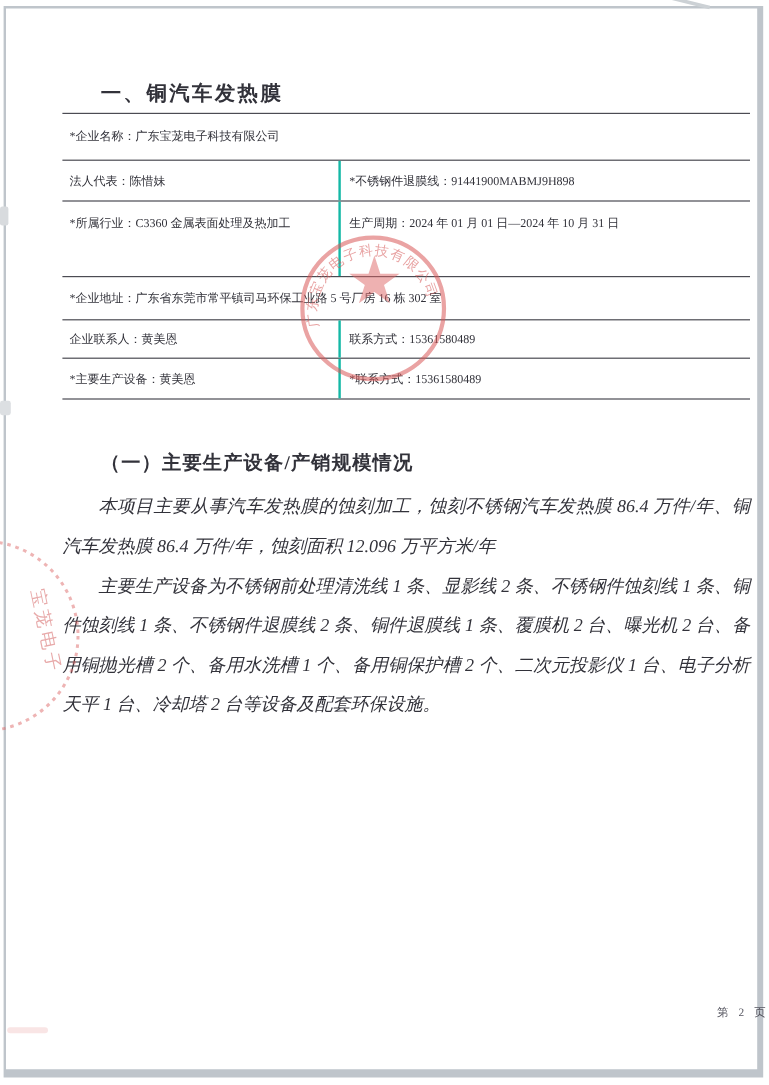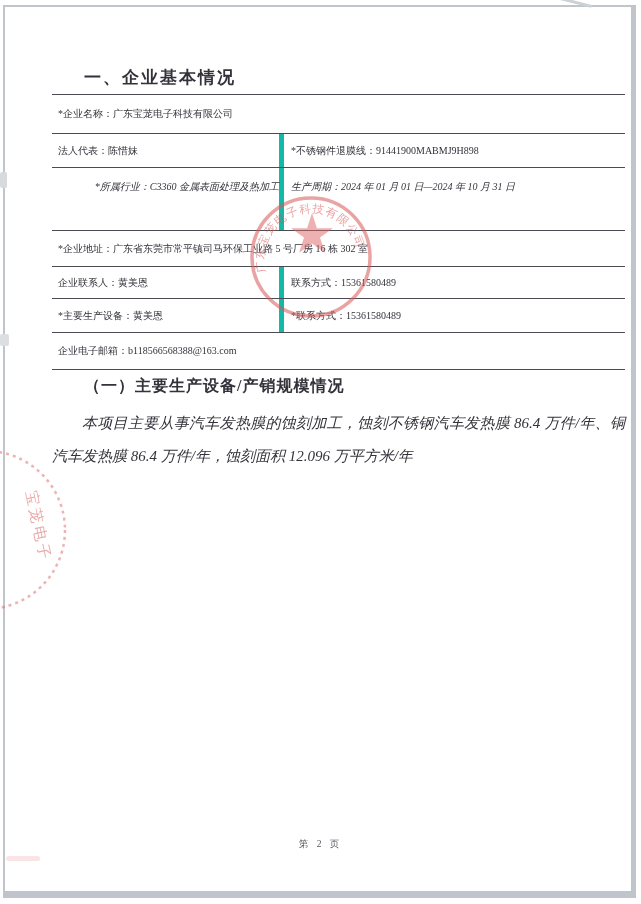--- a/index.html
+++ b/index.html
@@ -21,48 +21,48 @@
     position:absolute;left:84px;top:376px;
     font-size:16px;font-weight:bold;letter-spacing:1px;
   }
   #info-table{
     position:absolute;left:52px;top:94px;width:573px;
     border-top:1px solid #4b4b53;font-size:10px;
   }
   .trow{display:flex;border-bottom:1px solid #4b4b53;box-sizing:border-box;}
   .cell{display:flex;align-items:center;padding-left:6px;box-sizing:border-box;}
   .cell.full{flex:1;}
-  .cell.left{width:232px;border-right:5px solid #14b8a6;text-align:right;}
+  .cell.left{width:232px;border-right:2px solid #14b8a6;}
   .cell.right{flex:1;padding-left:7px;}
-  .cell.topalign{display:block;padding-top:4px;line-height:29px;font-style:italic;}
+  .cell.topalign{display:block;padding-top:4px;line-height:29px;}
   .nowrap{white-space:nowrap;}
   #body-text{
     position:absolute;left:52px;top:407px;width:573px;
     font-size:15px;line-height:33px;text-align:justify;font-style:italic;
   }
   #body-text p{margin:0;text-indent:2em;}
   #page-number{
-    position:absolute;left:0;top:838px;width:641px;text-align:center;
+    position:absolute;left:0;top:838px;width:641px;text-align:right;
     font-size:9.5px;color:#565660;letter-spacing:3px;
   }
   .seal{position:absolute;pointer-events:none;}
   #main-seal{left:241px;top:186px;}
   #left-seal{left:0;top:448px;}
   .artifact{position:absolute;pointer-events:none;}
   #mark-left-1{left:0;top:172px;width:7px;height:16px;background:#d8dbde;border-radius:2px;}
   #mark-left-2{left:0;top:334px;width:9px;height:12px;background:#dcdfe2;border-radius:2px;}
   #mark-diag{left:552px;top:0px;width:40px;height:3px;background:#ccd1d5;transform:rotate(14deg);}
   #mark-pink{left:6px;top:856px;width:34px;height:5px;background:rgba(235,170,170,0.3);border-radius:3px;}
 </style>
 </head>
 <body>
 
 <div id="frame"></div>
 
-<div class="doc-title">一、企业基本情况</div>
+<div class="doc-title">一、铜汽车发热膜</div>
 
 <div id="info-table">
   <div class="trow" style="height:39px">
     <div class="cell full">*企业名称：广东宝茏电子科技有限公司</div>
   </div>
   <div class="trow" style="height:34px">
     <div class="cell left">法人代表：陈惜妹</div>
     <div class="cell right">*不锈钢件退膜线：91441900MABMJ9H898</div>
   </div>
   <div class="trow" style="height:63px">
@@ -73,29 +73,27 @@
     <div class="cell full">*企业地址：广东省东莞市常平镇司马环保工业路 5 号厂房 16 栋 302 室</div>
   </div>
   <div class="trow" style="height:32px">
     <div class="cell left">企业联系人：黄美恩</div>
     <div class="cell right">联系方式：15361580489</div>
   </div>
   <div class="trow" style="height:34px">
     <div class="cell left">*主要生产设备：黄美恩</div>
     <div class="cell right">*联系方式：15361580489</div>
   </div>
-  <div class="trow" style="height:37px">
-    <div class="cell full">企业电子邮箱：b118566568388@163.com</div>
-  </div>
 </div>
 
 <div class="sub-title">（一）主要生产设备/产销规模情况</div>
 
 <div id="body-text">
   <p>本项目主要从事汽车发热膜的蚀刻加工，蚀刻不锈钢汽车发热膜 86.4 万件/年、铜汽车发热膜 86.4 万件/年，蚀刻面积 12.096 万平方米/年</p>
+  <p>主要生产设备为不锈钢前处理清洗线 1 条、显影线 2 条、不锈钢件蚀刻线 1 条、铜件蚀刻线 1 条、不锈钢件退膜线 2 条、铜件退膜线 1 条、覆膜机 2 台、曝光机 2 台、备用铜抛光槽 2 个、备用水洗槽 1 个、备用铜保护槽 2 个、二次元投影仪 1 台、电子分析天平 1 台、冷却塔 2 台等设备及配套环保设施。</p>
 </div>
 
 <div id="page-number">第 2 页</div>
 
 <svg id="main-seal" class="seal" width="140" height="150" viewBox="0 0 140 150">
   <circle cx="70" cy="71" r="59" fill="none" stroke="rgba(217,88,88,0.55)" stroke-width="3.5"></circle>
   <polygon points="0,-22 4.9,-6.8 20.9,-6.8 8,2.6 12.9,17.8 0,8.4 -12.9,17.8 -8,2.6 -20.9,-6.8 -4.9,-6.8" transform="translate(71,49)" fill="rgba(222,100,100,0.5)"></polygon>
   <path id="sealArc" d="M 26,90 A 47,47 0 1 1 114,90" fill="none"></path>
   <text font-size="11.5" fill="rgba(214,85,85,0.55)" letter-spacing="1">
     <textPath href="#sealArc" startOffset="4">广东宝茏电子科技有限公司</textPath>

